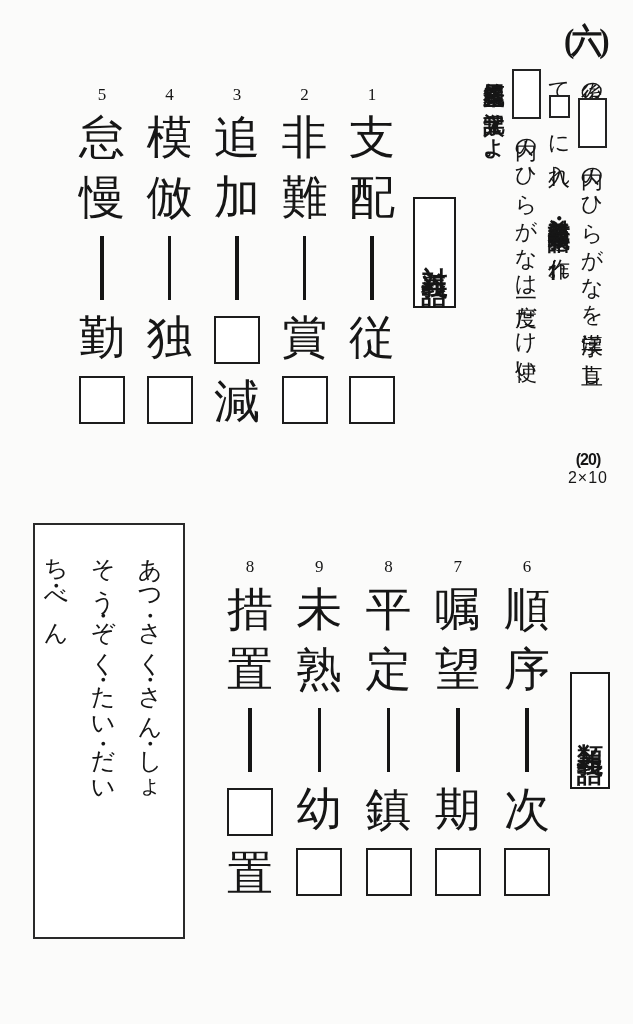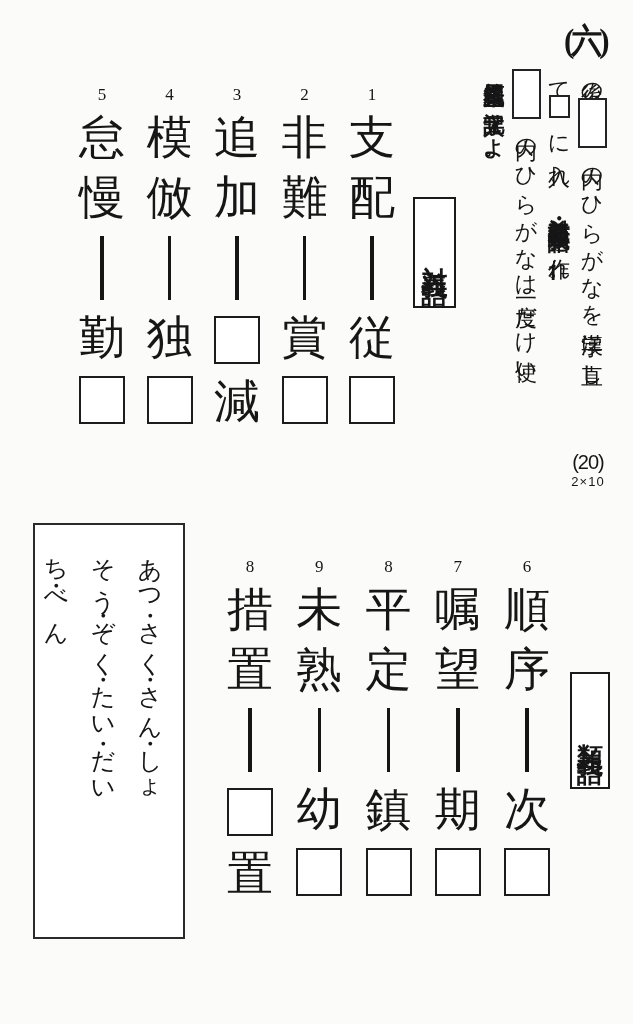--- a/index.html
+++ b/index.html
@@ -64,22 +64,22 @@
     width:42px;height:44px;border:2.5px solid #1c1c1c;
     background:#fff;margin-top:8px;box-sizing:content-box;
   }
   .q-box + .q-char{margin-top:8px;}
 
   
   #score{
     position:absolute;left:552px;top:451px;width:72px;text-align:center;
     font-family:"Liberation Sans","DejaVu Sans",sans-serif;
   }
-  #score .pts{font-size:20px;font-weight:400;letter-spacing:-1px;}
-  #score .detail{font-size:13px;margin-top:0px;letter-spacing:1px;}
+  #score .pts{font-size:16px;font-weight:700;letter-spacing:-1px;}
+  #score .detail{font-size:16px;margin-top:0px;letter-spacing:1px;}
 
   
   #bank{
     position:absolute;left:33px;top:523px;width:152px;height:416px;
     border:2px solid #2a2a2a;background:#fff;box-sizing:border-box;
     writing-mode:vertical-rl;text-orientation:upright;
     padding:17px 10px 10px 0;
     font-size:24px;letter-spacing:3px;line-height:47px;
   }
   #bank p{margin:0;}

